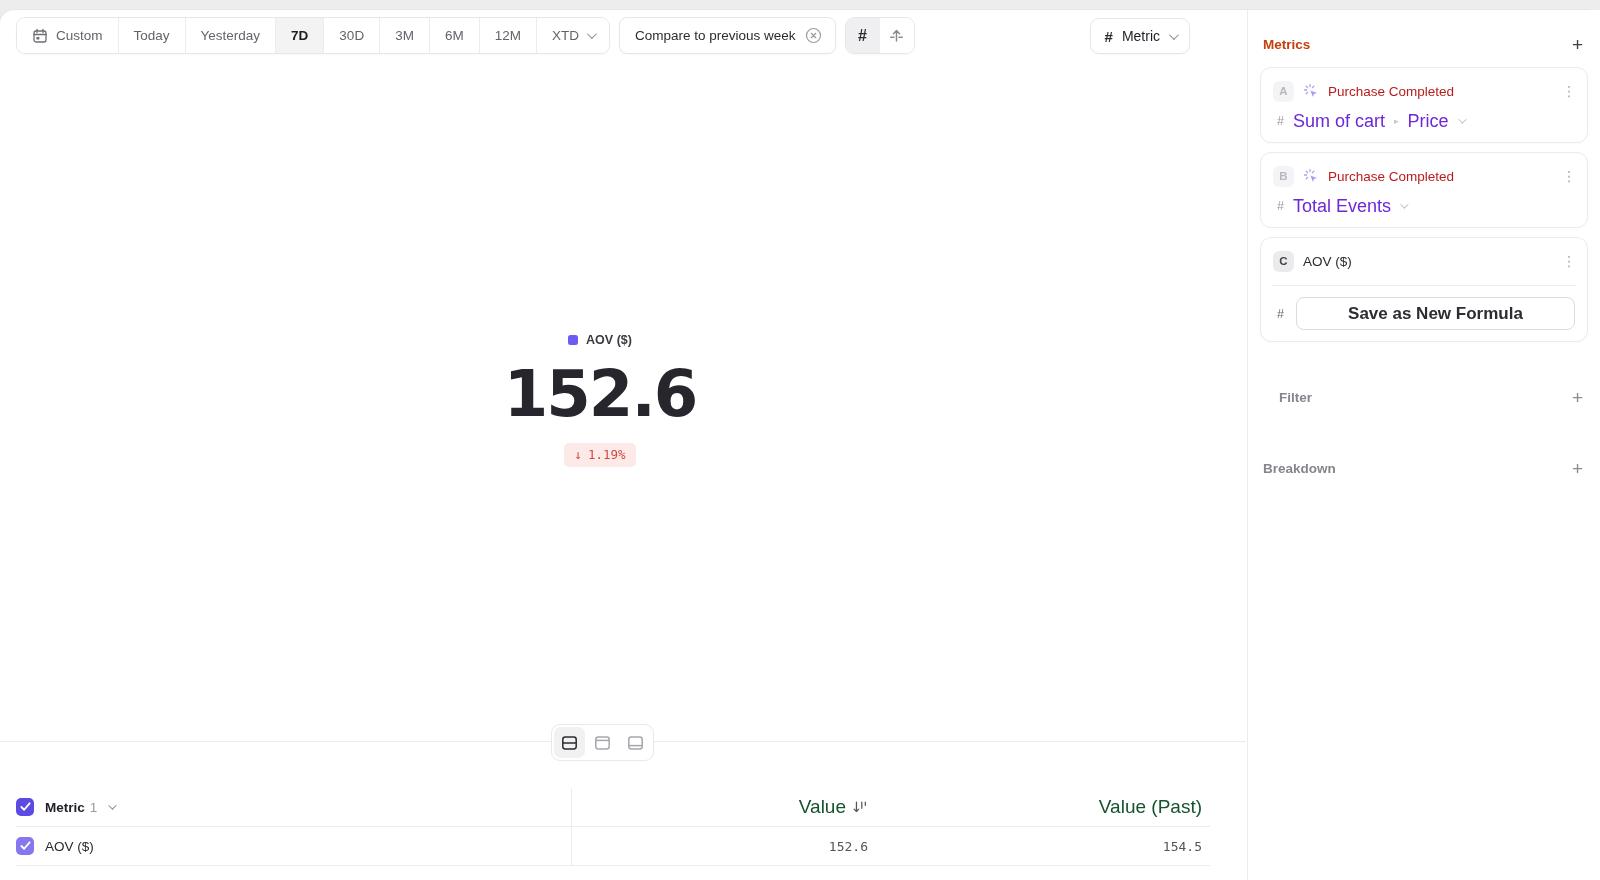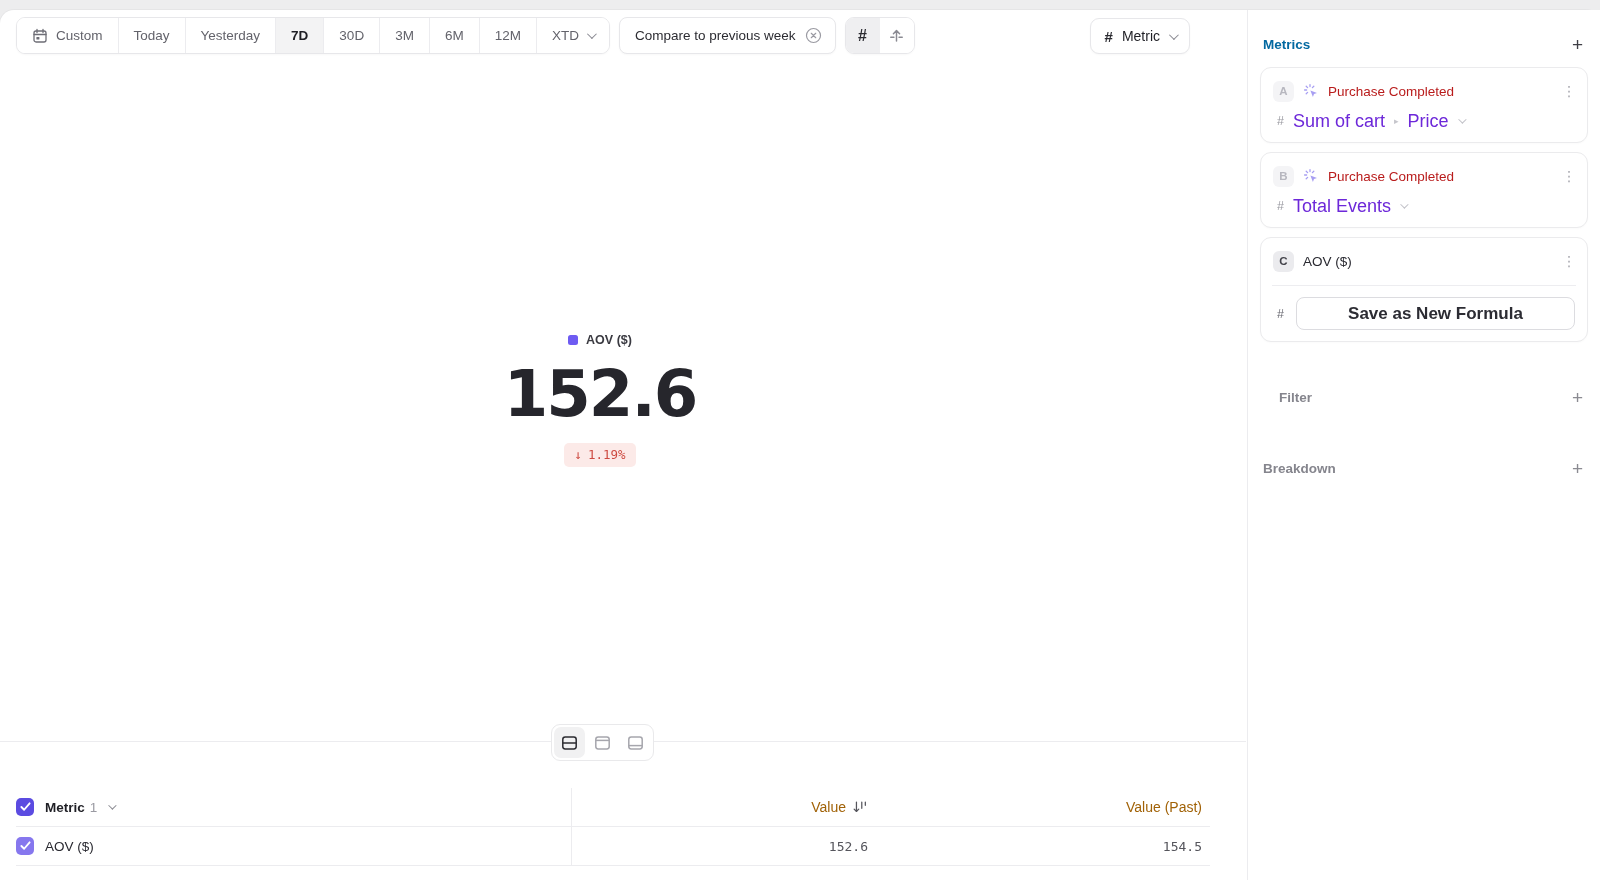--- a/index.html
+++ b/index.html
@@ -35,33 +35,33 @@
   .layout-toggle { position:absolute; top:714px; left:551px; display:flex; gap:2px; padding:2px; background:#fff; border:1px solid #e9e9eb; border-radius:9px; z-index:3; }
   .lt-cell { width:31px; height:31px; display:flex; align-items:center; justify-content:center; border:none; background:#fff; border-radius:7px; cursor:pointer; }
   .lt-cell.sel { background:#f1f1f2; }
 
   
   .table-zone { position:absolute; top:778px; left:16px; width:1194px; }
   .trow { display:flex; align-items:center; height:39px; border-bottom:1px solid #ececef; }
   .cell-metric { width:556px; display:flex; align-items:center; gap:11px; align-self:stretch; border-right:1px solid #ececef; }
   .cell-value { width:296px; display:flex; justify-content:flex-end; align-items:center; gap:6px; }
   .cell-past { flex:1; display:flex; justify-content:flex-end; align-items:center; padding-right:8px; }
-  .th-text { font-size:14px; color:#a16207; }
+  .th-text { font-size:19px; color:#14532d; }
   .metric-word { font-size:13.5px; font-weight:bold; color:#1f1f25; }
   .metric-num { font-size:13.5px; color:#9a9aa2; }
   .mono-val { font-family:"DejaVu Sans Mono",monospace; font-size:13px; color:#55555c; }
   .row-label { font-size:13.5px; color:#2a2a31; }
   .checkbox { width:18px; height:18px; border-radius:5px; display:flex; align-items:center; justify-content:center; cursor:pointer; }
   .cb-dark { background:#5b4be1; }
   .cb-light { background:#8677ee; }
 
   
   .sidebar { position:absolute; top:0; right:0; bottom:0; width:353px; border-left:1px solid #ececef; background:#fff; padding:25px 12px 0 12px; }
   .side-heading { display:flex; align-items:center; justify-content:space-between; padding:0 3px 0 3px; margin-bottom:13px; }
-  .side-heading .h-title { font-size:13.5px; font-weight:bold; color:#0369a1; }
+  .side-heading .h-title { font-size:13.5px; font-weight:bold; color:#c2410c; }
   .side-heading.dim .h-title { color:#85858d; }
   .plus-btn { border:none; background:none; font-size:19px; font-weight:400; color:#3f3f46; cursor:pointer; line-height:1; padding:0 2px; font-family:inherit; }
   .side-heading.dim .plus-btn { color:#8b8b92; }
   .m-card { position:relative; border:1px solid #ebebed; border-radius:11px; background:#fff; padding:11px 12px 11px 12px; margin-bottom:9px; box-shadow:0 1px 2px rgba(0,0,0,0.02); }
   .mc-row1 { display:flex; align-items:center; gap:9px; height:24px; }
   .badge { width:21px; height:21px; border-radius:6px; display:flex; align-items:center; justify-content:center; font-size:11.5px; font-weight:bold; }
   .badge.dim { background:#f4f4f6; color:#b7b7bf; }
   .badge.active { background:#ebebee; color:#43434a; }
   .mc-title { font-size:13.5px; color:#2a2a31; }
   .mc-title.dim { color:#b91c1c; }

